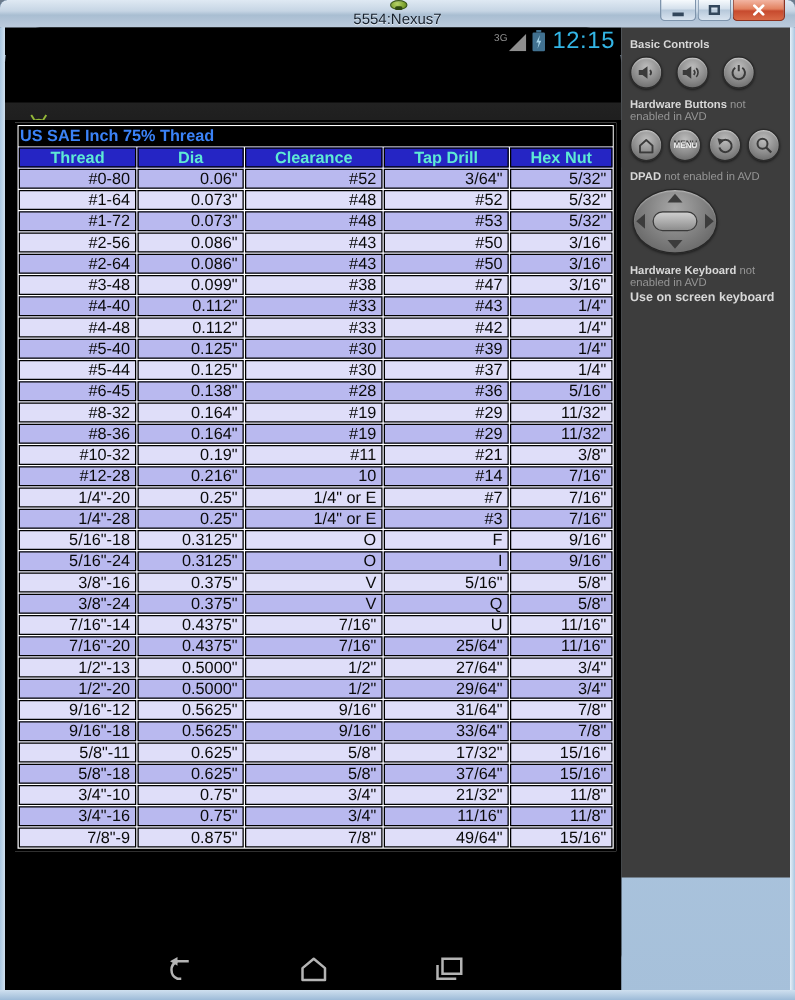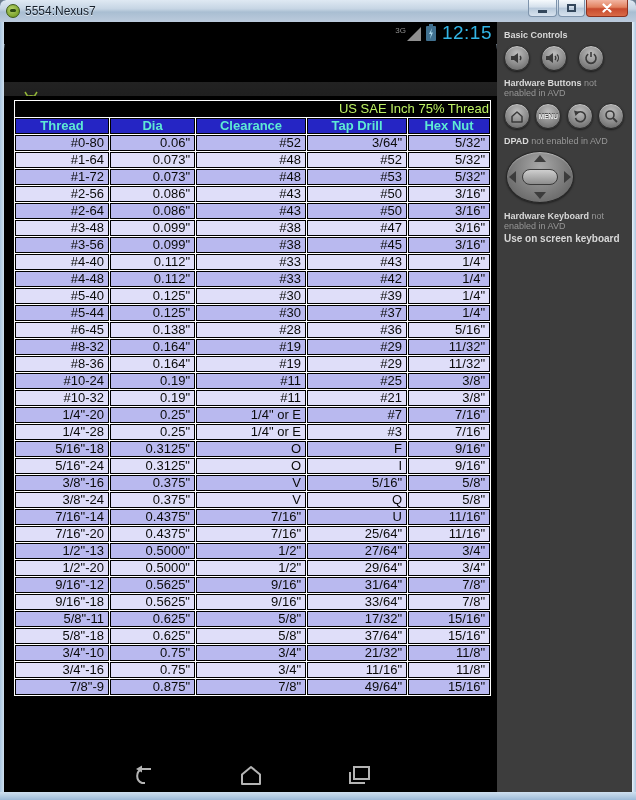--- a/index.html
+++ b/index.html
@@ -8,21 +8,21 @@
   #win {
     position:relative; width:636px; height:800px; overflow:hidden;
     background:linear-gradient(#b9d0e6,#a6c0da);
     border-radius:6px 6px 0 0;
     box-shadow:inset 0 0 0 1px #55708c;
   }
   
   .titlebar {
     position:absolute; left:0; top:0; width:636px; height:22px;
     background:linear-gradient(#dfe9f3 0%, #c6d5e4 40%, #a9bed2 55%, #bccbdd 100%);
-    display:flex; align-items:center; border-radius:6px 6px 0 0;
+    display:flex; align-items:center; border-radius:6px 6px 0 0;flex-direction:column;
   }
   .win-icon { width:14px; height:14px; border-radius:50%;
     background:radial-gradient(circle at 40% 35%, #b6d36a, #7da32e 70%, #5d8320);
     margin:0 5px 0 6px; border:1px solid #3c5a18; position:relative; }
   .win-icon::after{ content:""; position:absolute; left:3px; top:4px; width:6px; height:3px;
     border-radius:2px; background:#2e4a12; }
   .win-title { font-size:12px; color:#16202c; text-shadow:0 1px 0 rgba(255,255,255,.6); }
   .win-btns { position:absolute; right:8px; top:0; display:flex; }
   .win-btn { height:17px; border:1px solid #7e94ac; border-top:none;
     border-radius:0 0 4px 4px; display:flex; align-items:center; justify-content:center;
@@ -49,34 +49,34 @@
   .app-title { color:#fff; font-size:17px; margin-left:10px; }
   .overflow { position:absolute; right:12px; top:14px; display:flex; flex-direction:column;
     gap:3px; padding:4px; cursor:default; }
   .overflow i { width:4px; height:4px; background:#9a9a9a; border-radius:1px; display:block; }
   
   .content { position:absolute; left:0; top:74px; width:100%; height:662px; background:#000; overflow:hidden; }
   table.drill { border-collapse:separate; border-spacing:1px; background:#fff;
     margin:2px 0 0 8px; width:475px; border:2px solid #000; table-layout:fixed; }
   table.drill td, table.drill th { border:1px solid #000; font-size:13px; line-height:14px;
     height:14px; overflow:hidden; white-space:nowrap; }
-  .t-title { background:#000; color:#bef264; text-align:right; font-weight:normal;
+  .t-title { background:#000; color:#3b82f6; text-align:left; font-weight:bold;
     font-size:14px; height:15px; }
   th.col { background:#2525c4; color:#5eead4; font-weight:bold; font-size:14px;
     text-align:center; height:15px; }
   td.cell { text-align:right; padding-right:4px; color:#0a0a0a; }
   tbody tr:nth-child(odd) td { background:#b9b9ef; }
   tbody tr:nth-child(even) td { background:#dedded; background:#dfdef9; }
   col.c1{width:94px;} col.c2{width:85px;} col.c3{width:110px;} col.c4{width:100px;} col.c5{width:82px;}
   
   .navbar { position:absolute; left:0; bottom:0; width:100%; height:34px; background:#000;
     display:flex; align-items:center; justify-content:center; gap:74px; }
   .nav-btn { width:34px; height:24px; display:flex; align-items:center; justify-content:center; cursor:default; }
   
-  .sidebar { position:absolute; left:497px; top:22px; width:135px; height:770px;
+  .sidebar { position:absolute; left:497px; top:22px; width:135px; height:680px;
     background:#3d3d3d; padding:6px 6px 0 7px; }
   .sb-head { font-size:9px; color:#d8d8d8; font-weight:bold; margin:2px 0 5px; }
   .sb-note { color:#969696; font-weight:normal; }
   .btn-row { display:flex; margin:0 0 7px; }
   .btn-row.three { gap:11px; } .btn-row.four { justify-content:space-between; padding-right:2px; }
   .rbtn { width:26px; height:26px; border-radius:50%; border:1px solid #2a2a2a; flex:0 0 auto;
     background:radial-gradient(circle at 50% 32%, #bdbdbd, #8a8a8a 55%, #616161 95%);
     box-shadow:0 1px 2px rgba(0,0,0,.55), inset 0 1px 1px rgba(255,255,255,.45);
     display:flex; align-items:center; justify-content:center; cursor:default; }
   .rbtn .mlabel { font-size:6.5px; font-weight:bold; color:#ececec; text-shadow:0 -1px 0 #444; }
@@ -226,27 +226,20 @@
               <td class="cell">3/16"</td>
             </tr>
             <tr>
               <td class="cell">#3-48</td>
               <td class="cell">0.099"</td>
               <td class="cell">#38</td>
               <td class="cell">#47</td>
               <td class="cell">3/16"</td>
             </tr>
             <tr>
-              <td class="cell">#3-56</td>
-              <td class="cell">0.099"</td>
-              <td class="cell">#38</td>
-              <td class="cell">#45</td>
-              <td class="cell">3/16"</td>
-            </tr>
-            <tr>
               <td class="cell">#4-40</td>
               <td class="cell">0.112"</td>
               <td class="cell">#33</td>
               <td class="cell">#43</td>
               <td class="cell">1/4"</td>
             </tr>
             <tr>
               <td class="cell">#4-48</td>
               <td class="cell">0.112"</td>
               <td class="cell">#33</td>
@@ -282,32 +275,32 @@
               <td class="cell">11/32"</td>
             </tr>
             <tr>
               <td class="cell">#8-36</td>
               <td class="cell">0.164"</td>
               <td class="cell">#19</td>
               <td class="cell">#29</td>
               <td class="cell">11/32"</td>
             </tr>
             <tr>
-              <td class="cell">#10-24</td>
-              <td class="cell">0.19"</td>
-              <td class="cell">#11</td>
-              <td class="cell">#25</td>
-              <td class="cell">3/8"</td>
-            </tr>
-            <tr>
               <td class="cell">#10-32</td>
               <td class="cell">0.19"</td>
               <td class="cell">#11</td>
               <td class="cell">#21</td>
               <td class="cell">3/8"</td>
+            </tr>
+            <tr>
+              <td class="cell">#12-28</td>
+              <td class="cell">0.216"</td>
+              <td class="cell">10</td>
+              <td class="cell">#14</td>
+              <td class="cell">7/16"</td>
             </tr>
             <tr>
               <td class="cell">1/4"-20</td>
               <td class="cell">0.25"</td>
               <td class="cell">1/4" or E</td>
               <td class="cell">#7</td>
               <td class="cell">7/16"</td>
             </tr>
             <tr>
               <td class="cell">1/4"-28</td>

